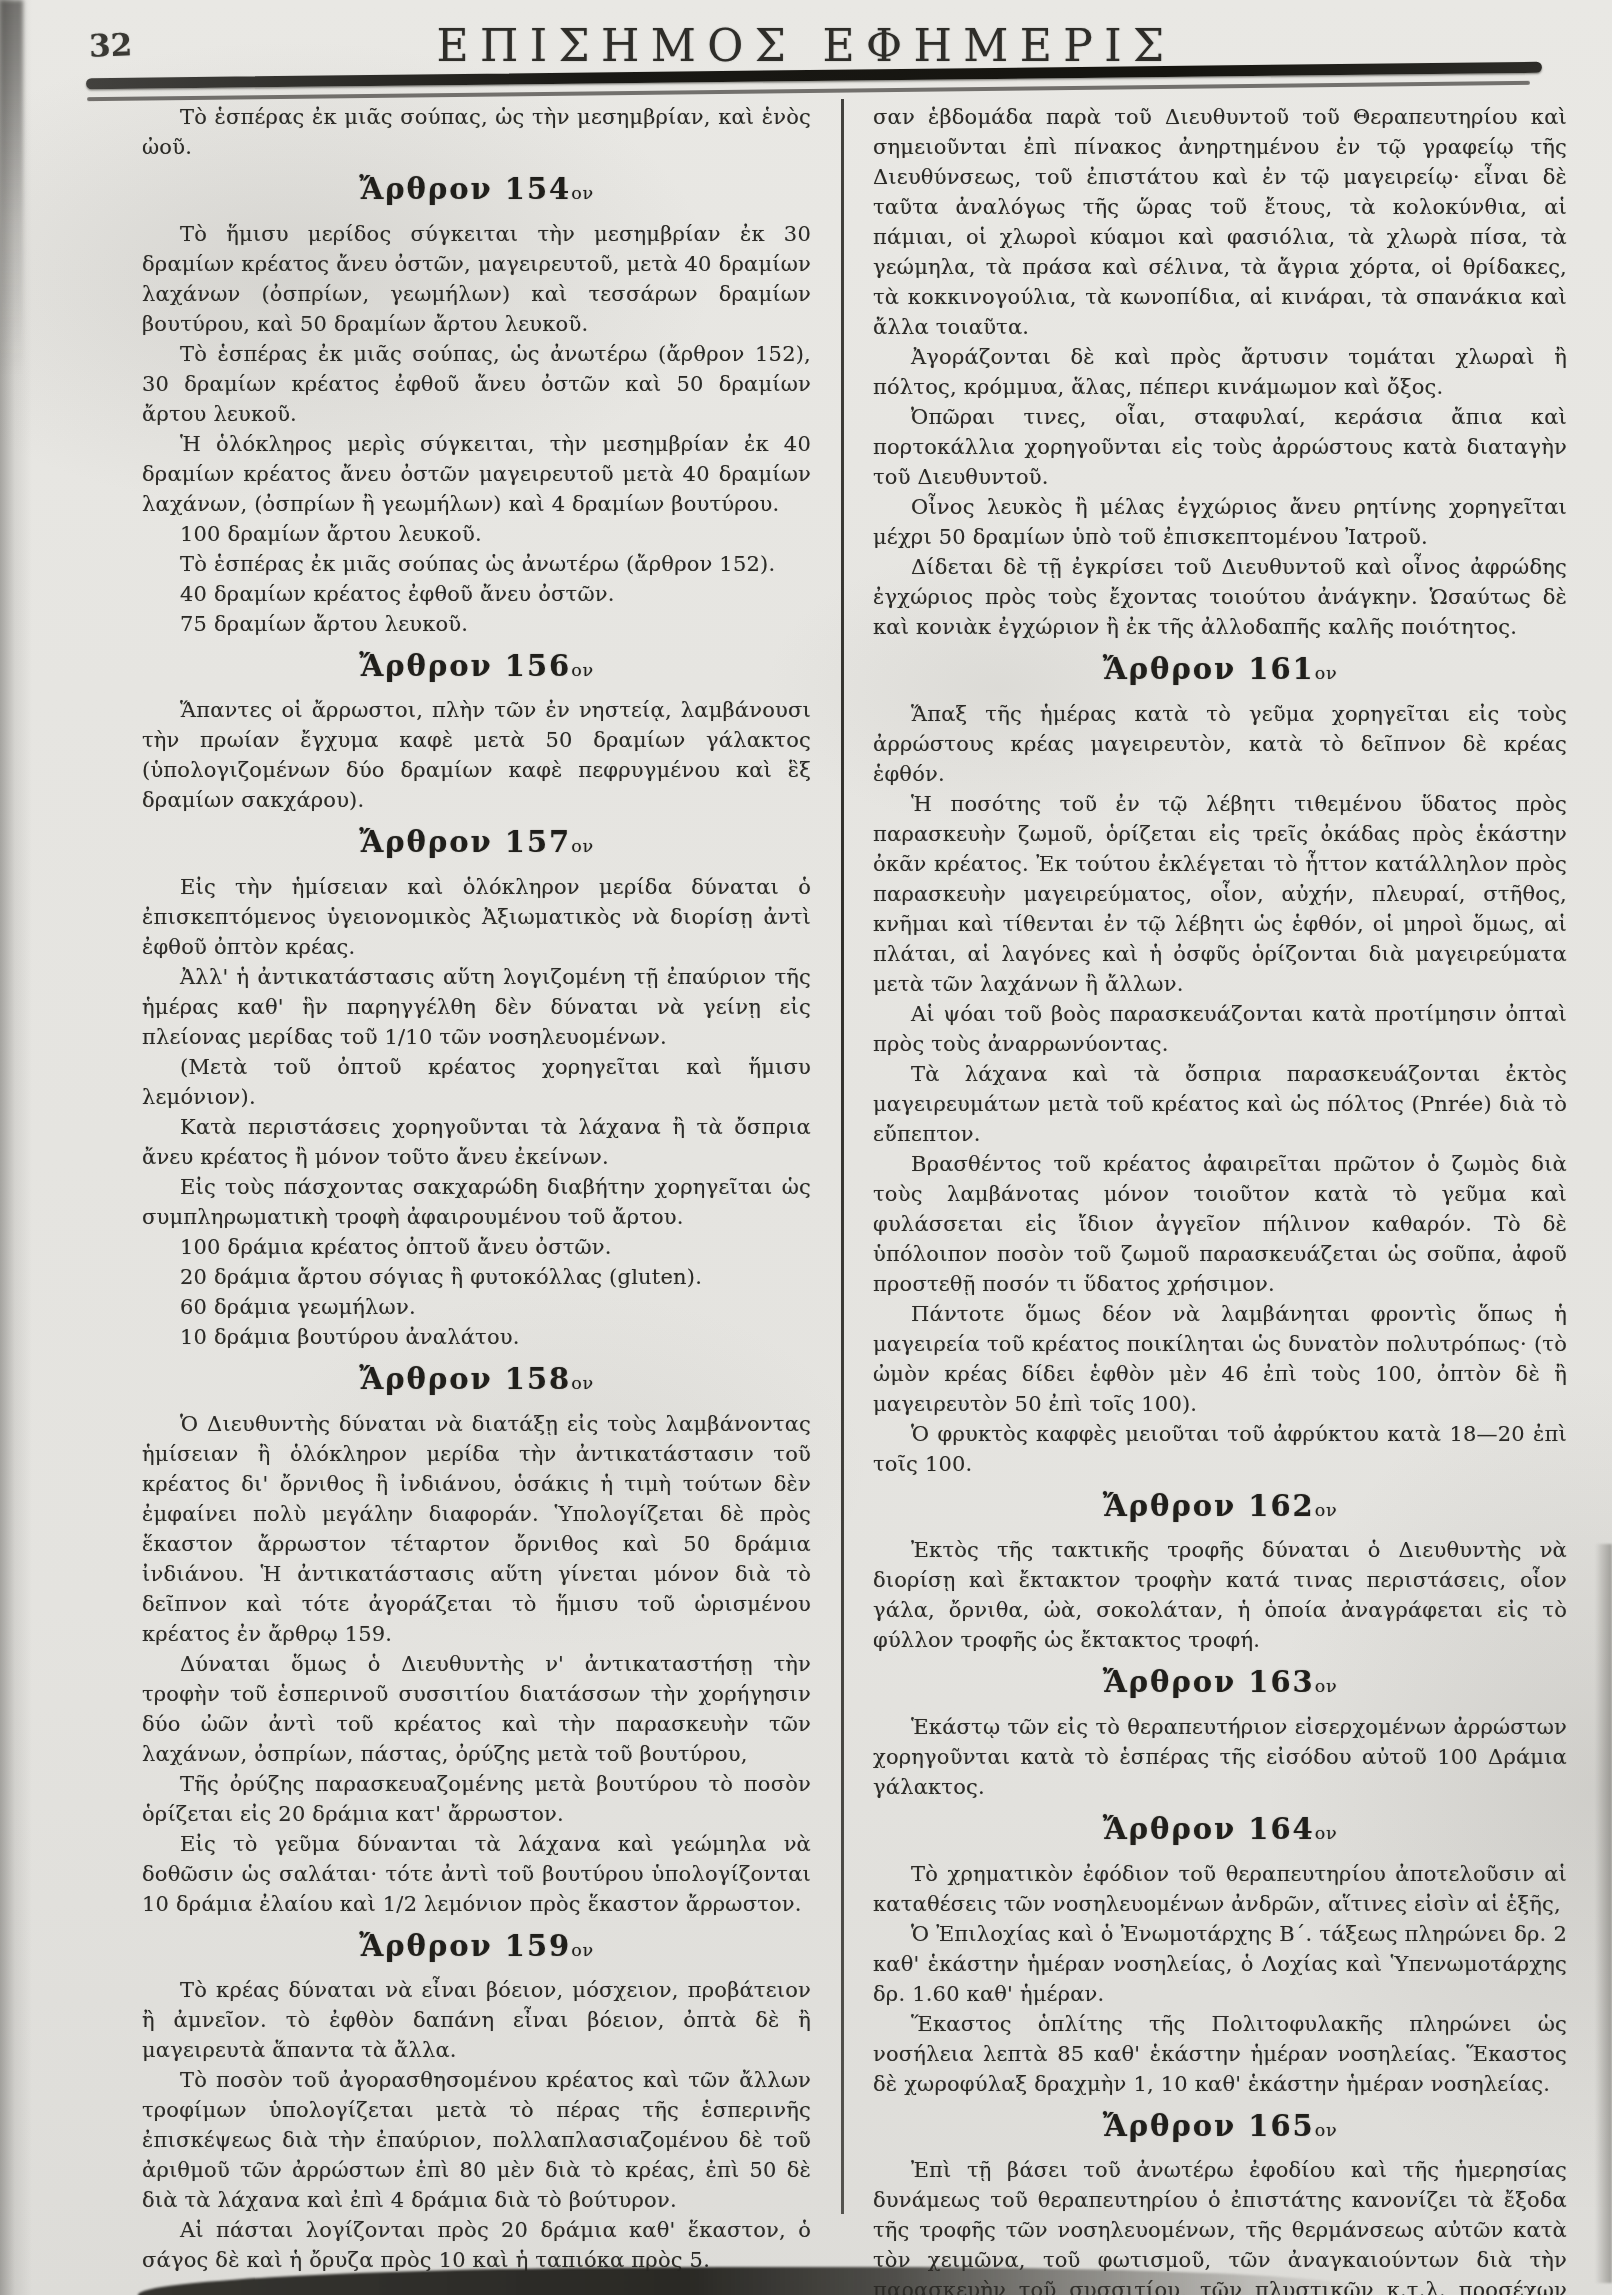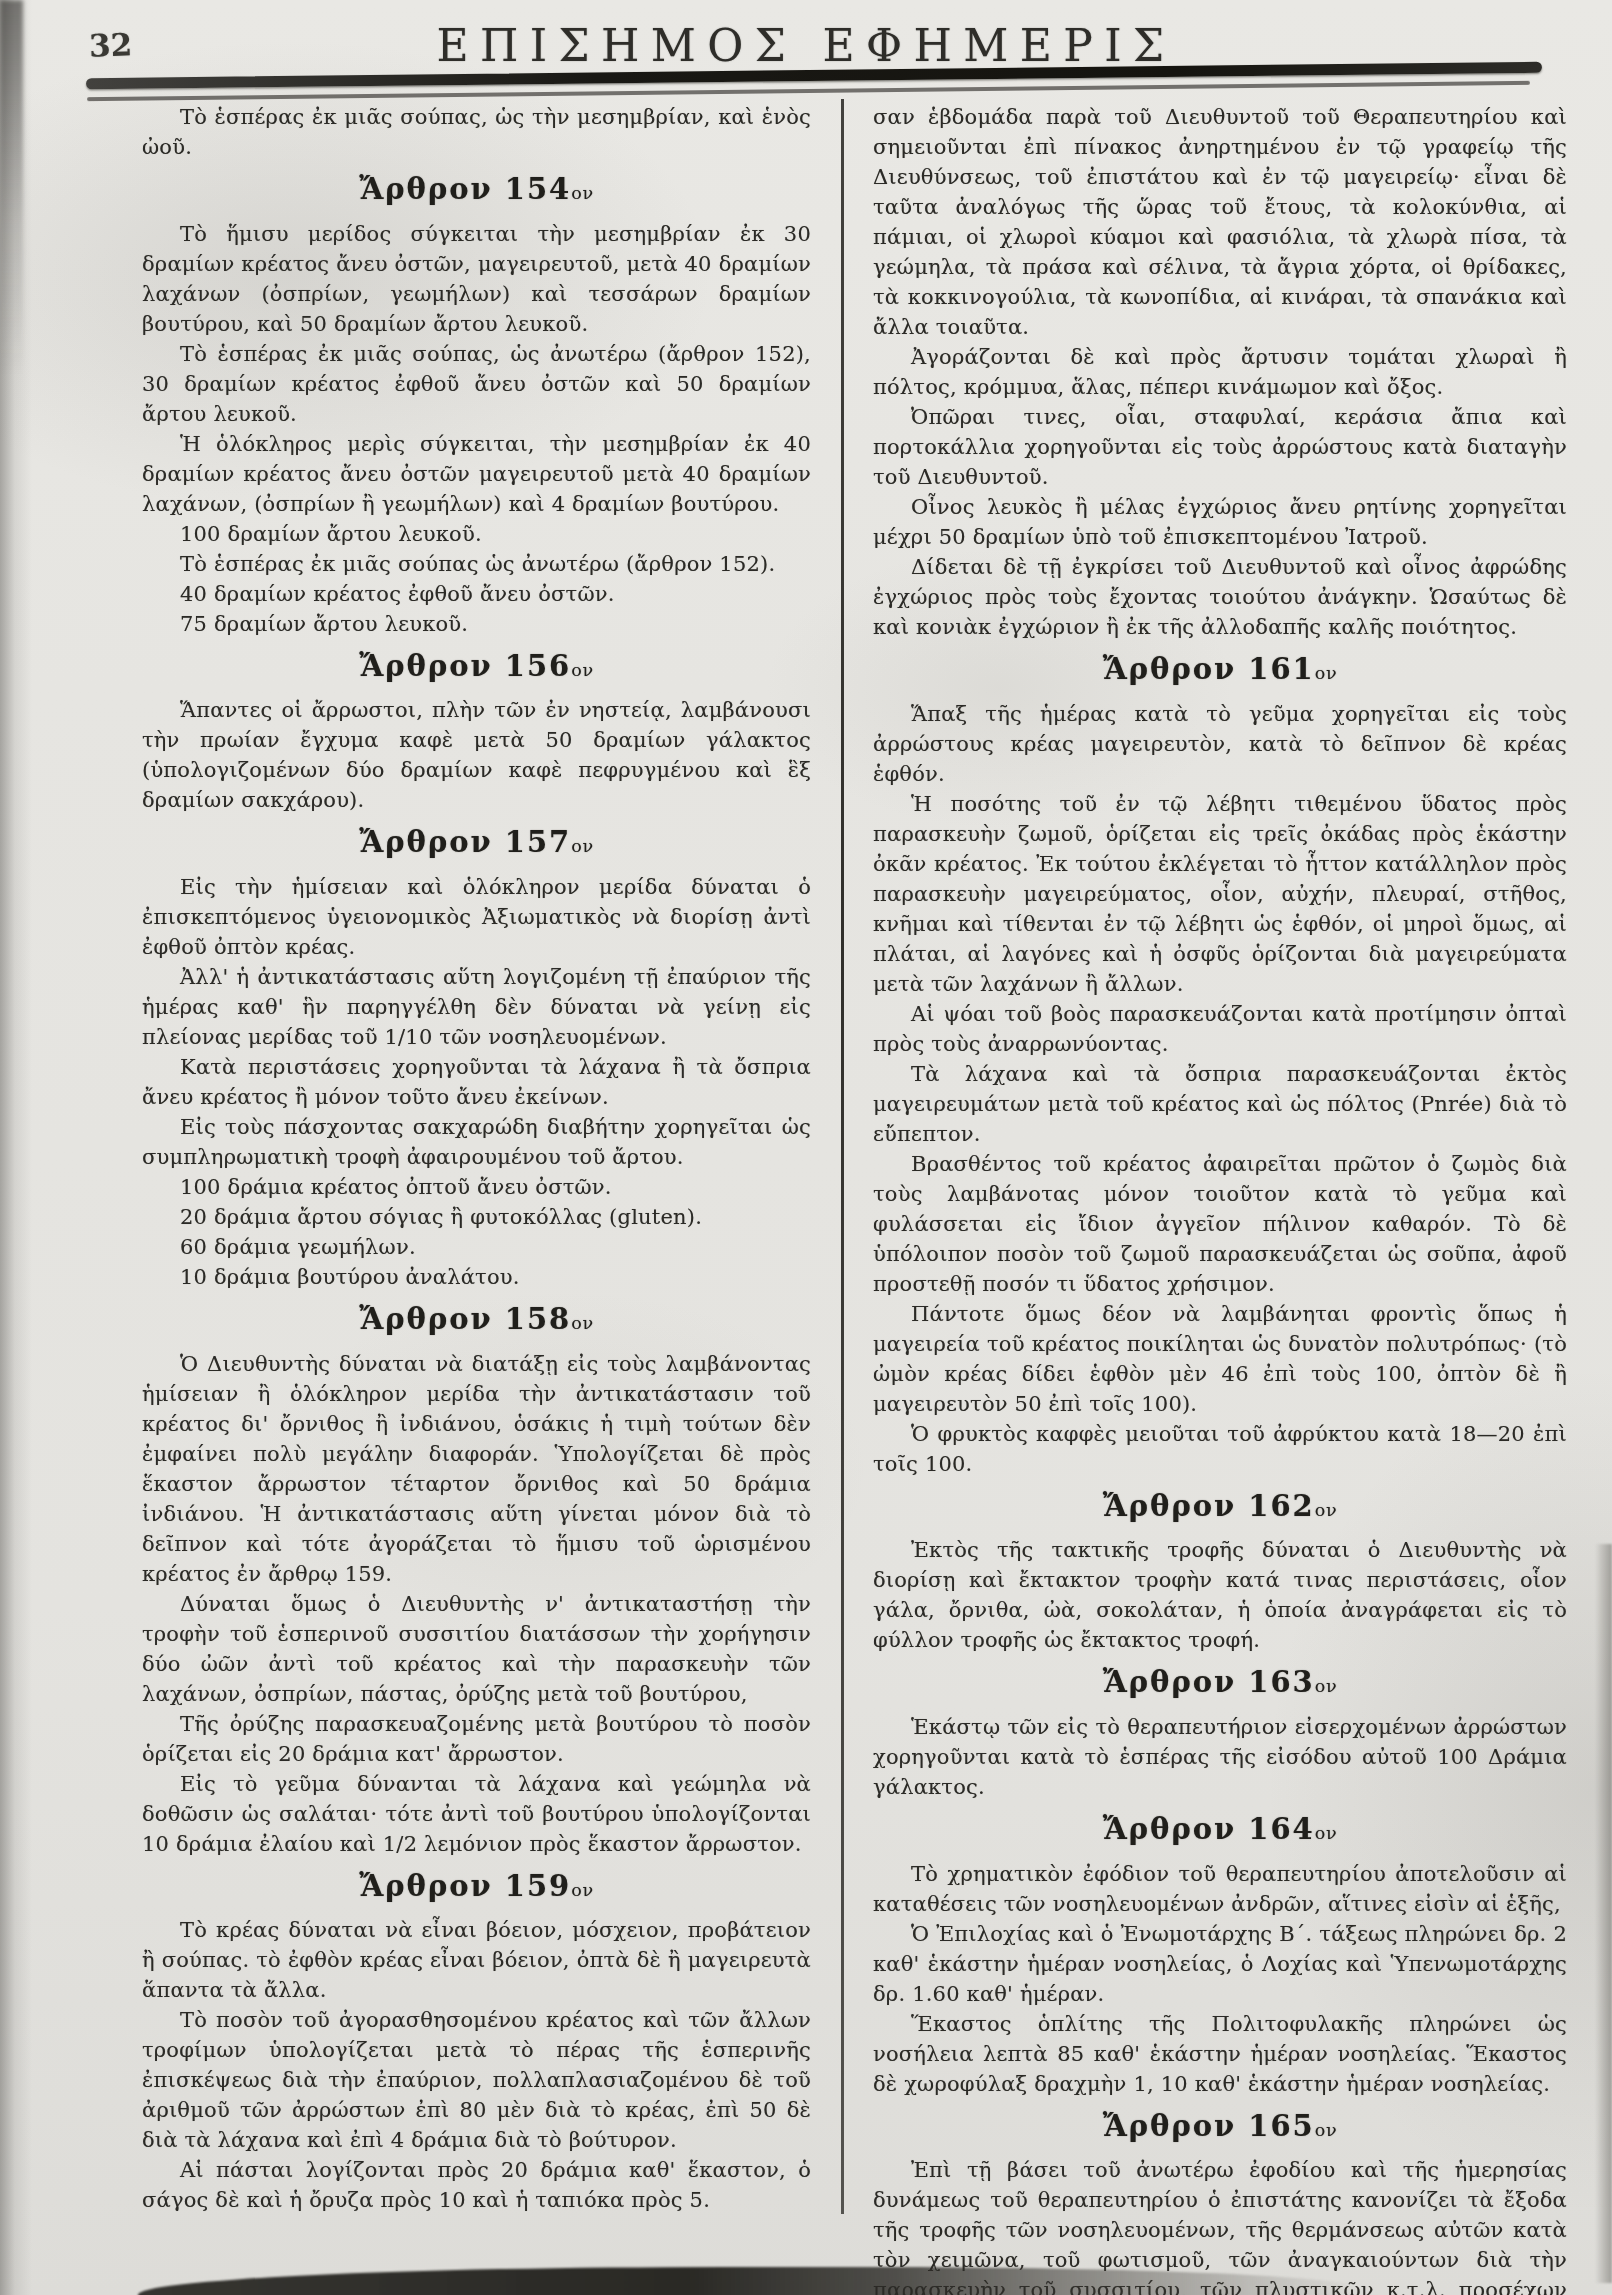--- a/index.html
+++ b/index.html
@@ -140,33 +140,34 @@
     <p>Ἡ ὁλόκληρος μερὶς σύγκειται, τὴν μεσημβρίαν ἐκ 40 δραμίων κρέατος ἄνευ ὀστῶν μαγειρευτοῦ μετὰ 40 δραμίων λαχάνων, (ὀσπρίων ἢ γεωμήλων) καὶ 4 δραμίων βουτύρου.</p>
     <p>100 δραμίων ἄρτου λευκοῦ.</p>
     <p>Τὸ ἑσπέρας ἐκ μιᾶς σούπας ὡς ἀνωτέρω (ἄρθρον 152).</p>
     <p>40 δραμίων κρέατος ἐφθοῦ ἄνευ ὀστῶν.</p>
     <p>75 δραμίων ἄρτου λευκοῦ.</p>
     <h2 class="article-heading"><span>Ἄρθρον 156</span><span class="ord">ον</span></h2>
     <p>Ἅπαντες οἱ ἄρρωστοι, πλὴν τῶν ἐν νηστείᾳ, λαμβάνουσι τὴν πρωίαν ἔγχυμα καφὲ μετὰ 50 δραμίων γάλακτος (ὑπολογιζομένων δύο δραμίων καφὲ πεφρυγμένου καὶ ἓξ δραμίων σακχάρου).</p>
     <h2 class="article-heading"><span>Ἄρθρον 157</span><span class="ord">ον</span></h2>
     <p>Εἰς τὴν ἡμίσειαν καὶ ὁλόκληρον μερίδα δύναται ὁ ἐπισκεπτόμενος ὑγειονομικὸς Ἀξιωματικὸς νὰ διορίσῃ ἀντὶ ἐφθοῦ ὀπτὸν κρέας.</p>
     <p>Ἀλλ' ἡ ἀντικατάστασις αὕτη λογιζομένη τῇ ἐπαύριον τῆς ἡμέρας καθ' ἣν παρηγγέλθη δὲν δύναται νὰ γείνῃ εἰς πλείονας μερίδας τοῦ 1/10 τῶν νοσηλευομένων.</p>
+    <p>(Μετὰ τοῦ ὀπτοῦ κρέατος χορηγεῖται καὶ ἥμισυ λεμόνιον).</p>
     <p>Κατὰ περιστάσεις χορηγοῦνται τὰ λάχανα ἢ τὰ ὄσπρια ἄνευ κρέατος ἢ μόνον τοῦτο ἄνευ ἐκείνων.</p>
     <p>Εἰς τοὺς πάσχοντας σακχαρώδη διαβήτην χορηγεῖται ὡς συμπληρωματικὴ τροφὴ ἀφαιρουμένου τοῦ ἄρτου.</p>
     <p>100 δράμια κρέατος ὀπτοῦ ἄνευ ὀστῶν.</p>
     <p>20 δράμια ἄρτου σόγιας ἢ φυτοκόλλας (gluten).</p>
     <p>60 δράμια γεωμήλων.</p>
     <p>10 δράμια βουτύρου ἀναλάτου.</p>
     <h2 class="article-heading"><span>Ἄρθρον 158</span><span class="ord">ον</span></h2>
     <p>Ὁ Διευθυντὴς δύναται νὰ διατάξῃ εἰς τοὺς λαμβάνοντας ἡμίσειαν ἢ ὁλόκληρον μερίδα τὴν ἀντικατάστασιν τοῦ κρέατος δι' ὄρνιθος ἢ ἰνδιάνου, ὁσάκις ἡ τιμὴ τούτων δὲν ἐμφαίνει πολὺ μεγάλην διαφοράν. Ὑπολογίζεται δὲ πρὸς ἕκαστον ἄρρωστον τέταρτον ὄρνιθος καὶ 50 δράμια ἰνδιάνου. Ἡ ἀντικατάστασις αὕτη γίνεται μόνον διὰ τὸ δεῖπνον καὶ τότε ἀγοράζεται τὸ ἥμισυ τοῦ ὡρισμένου κρέατος ἐν ἄρθρῳ 159.</p>
     <p>Δύναται ὅμως ὁ Διευθυντὴς ν' ἀντικαταστήσῃ τὴν τροφὴν τοῦ ἑσπερινοῦ συσσιτίου διατάσσων τὴν χορήγησιν δύο ὠῶν ἀντὶ τοῦ κρέατος καὶ τὴν παρασκευὴν τῶν λαχάνων, ὀσπρίων, πάστας, ὀρύζης μετὰ τοῦ βουτύρου,</p>
     <p>Τῆς ὀρύζης παρασκευαζομένης μετὰ βουτύρου τὸ ποσὸν ὁρίζεται εἰς 20 δράμια κατ' ἄρρωστον.</p>
     <p>Εἰς τὸ γεῦμα δύνανται τὰ λάχανα καὶ γεώμηλα νὰ δοθῶσιν ὡς σαλάται· τότε ἀντὶ τοῦ βουτύρου ὑπολογίζονται 10 δράμια ἐλαίου καὶ 1/2 λεμόνιον πρὸς ἕκαστον ἄρρωστον.</p>
     <h2 class="article-heading"><span>Ἄρθρον 159</span><span class="ord">ον</span></h2>
-    <p>Τὸ κρέας δύναται νὰ εἶναι βόειον, μόσχειον, προβάτειον ἢ σούπας. τὸ ἐφθὸν κρέας εἶναι βόειον, ὀπτὰ δὲ ἢ μαγειρευτὰ ἅπαντα τὰ ἄλλα.</p>
+    <p>Τὸ κρέας δύναται νὰ εἶναι βόειον, μόσχειον, προβάτειον ἢ ἀμνεῖον. τὸ ἐφθὸν δαπάνη εἶναι βόειον, ὀπτὰ δὲ ἢ μαγειρευτὰ ἅπαντα τὰ ἄλλα.</p>
     <p>Τὸ ποσὸν τοῦ ἀγορασθησομένου κρέατος καὶ τῶν ἄλλων τροφίμων ὑπολογίζεται μετὰ τὸ πέρας τῆς ἑσπερινῆς ἐπισκέψεως διὰ τὴν ἐπαύριον, πολλαπλασιαζομένου δὲ τοῦ ἀριθμοῦ τῶν ἀρρώστων ἐπὶ 80 μὲν διὰ τὸ κρέας, ἐπὶ 50 δὲ διὰ τὰ λάχανα καὶ ἐπὶ 4 δράμια διὰ τὸ βούτυρον.</p>
     <p>Αἱ πάσται λογίζονται πρὸς 20 δράμια καθ' ἕκαστον, ὁ σάγος δὲ καὶ ἡ ὄρυζα πρὸς 10 καὶ ἡ ταπιόκα πρὸς 5.</p>
 
   </section>
 
   <section class="column right">
     <p class="no-indent">σαν ἑβδομάδα παρὰ τοῦ Διευθυντοῦ τοῦ Θεραπευτηρίου καὶ σημειοῦνται ἐπὶ πίνακος ἀνηρτημένου ἐν τῷ γραφείῳ τῆς Διευθύνσεως, τοῦ ἐπιστάτου καὶ ἐν τῷ μαγειρείῳ· εἶναι δὲ ταῦτα ἀναλόγως τῆς ὥρας τοῦ ἔτους, τὰ κολοκύνθια, αἱ πάμιαι, οἱ χλωροὶ κύαμοι καὶ φασιόλια, τὰ χλωρὰ πίσα, τὰ γεώμηλα, τὰ πράσα καὶ σέλινα, τὰ ἄγρια χόρτα, οἱ θρίδακες, τὰ κοκκινογούλια, τὰ κωνοπίδια, αἱ κινάραι, τὰ σπανάκια καὶ ἄλλα τοιαῦτα.</p>
     <p>Ἀγοράζονται δὲ καὶ πρὸς ἄρτυσιν τομάται χλωραὶ ἢ πόλτος, κρόμμυα, ἅλας, πέπερι κινάμωμον καὶ ὄξος.</p>
     <p>Ὀπῶραι τινες, οἷαι, σταφυλαί, κεράσια ἄπια καὶ πορτοκάλλια χορηγοῦνται εἰς τοὺς ἀρρώστους κατὰ διαταγὴν τοῦ Διευθυντοῦ.</p>
     <p>Οἶνος λευκὸς ἢ μέλας ἐγχώριος ἄνευ ρητίνης χορηγεῖται μέχρι 50 δραμίων ὑπὸ τοῦ ἐπισκεπτομένου Ἰατροῦ.</p>

